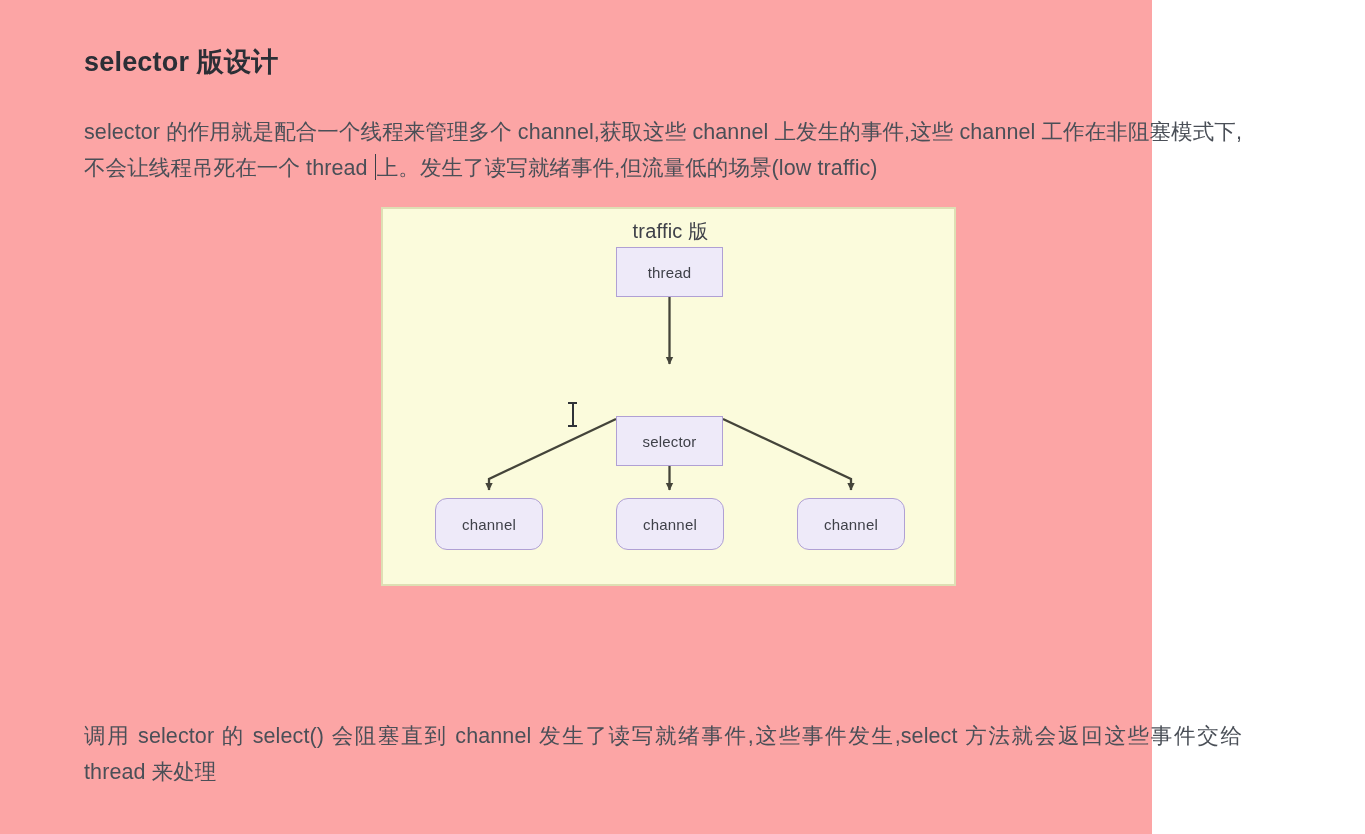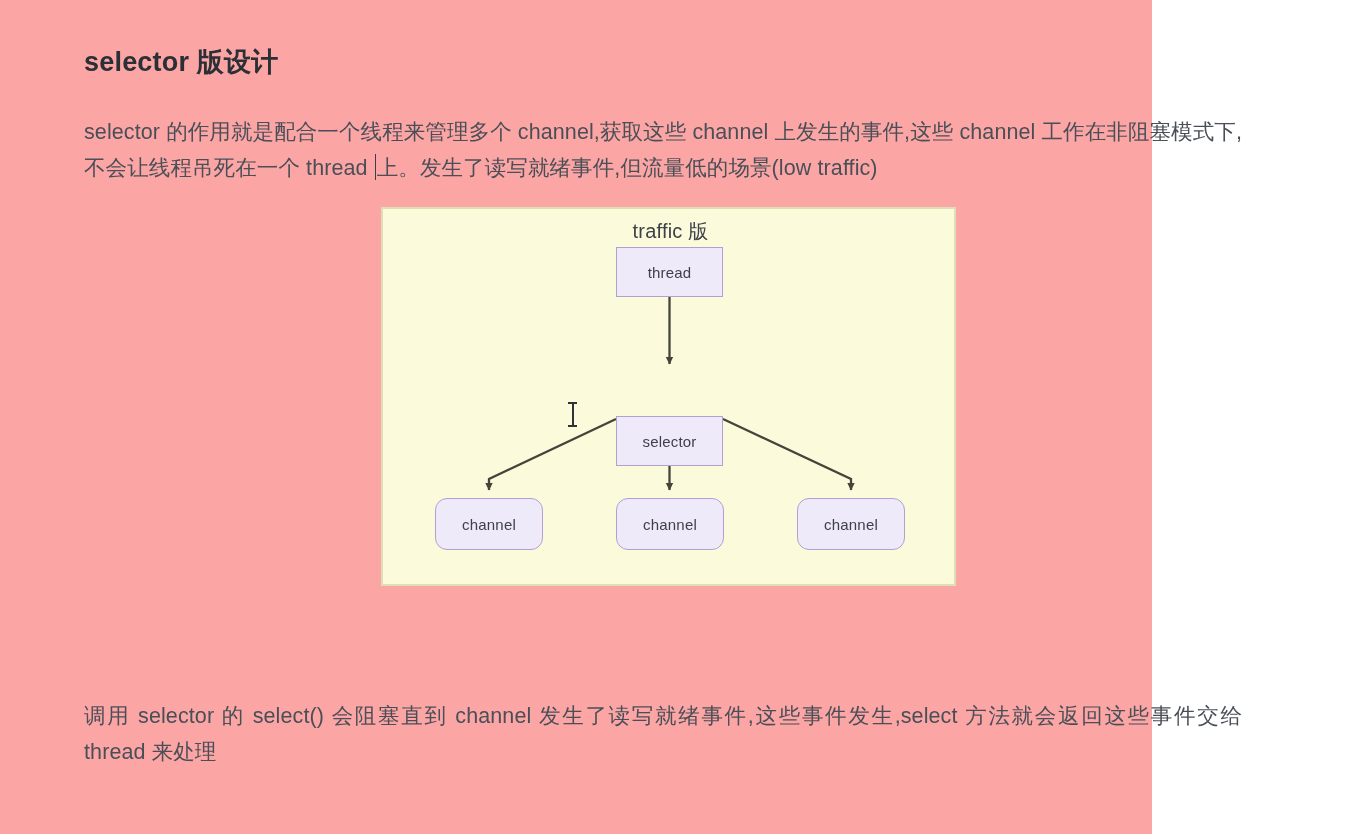--- a/index.html
+++ b/index.html
@@ -44,21 +44,21 @@
     letter-spacing: 0.1px;
     text-align: justify;
   }
   .para-intro {
     left: 84px;
     top: 92px;
     width: 1158px;
   }
   .para-outro {
     left: 84px;
-    top: 676px;
+    top: 696px;
     width: 1158px;
   }
 
   
   .text-caret {
     display: inline-block;
     width: 1px;
     height: 26px;
     background: #3a3f47;
     vertical-align: -5px;

